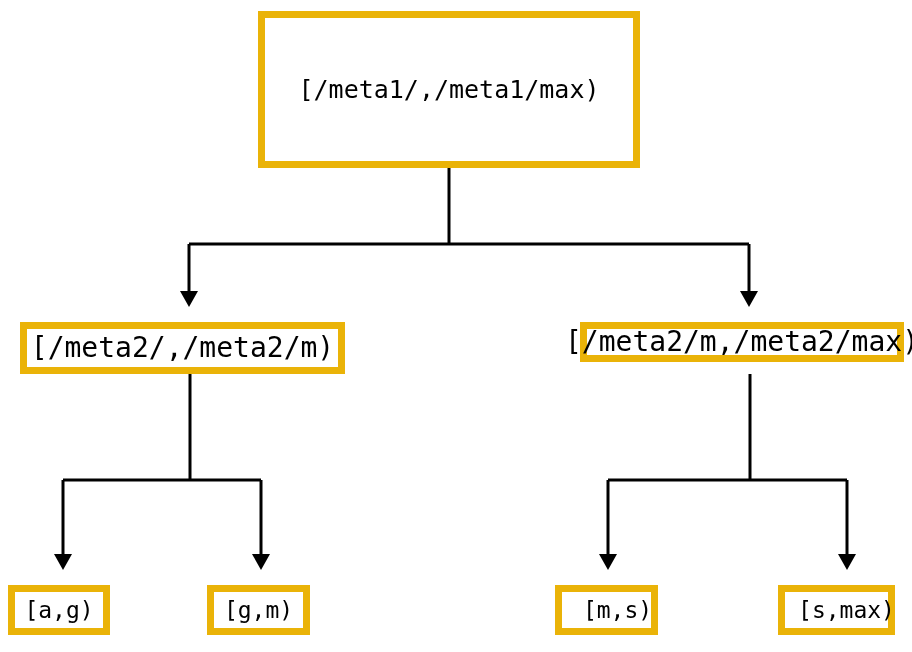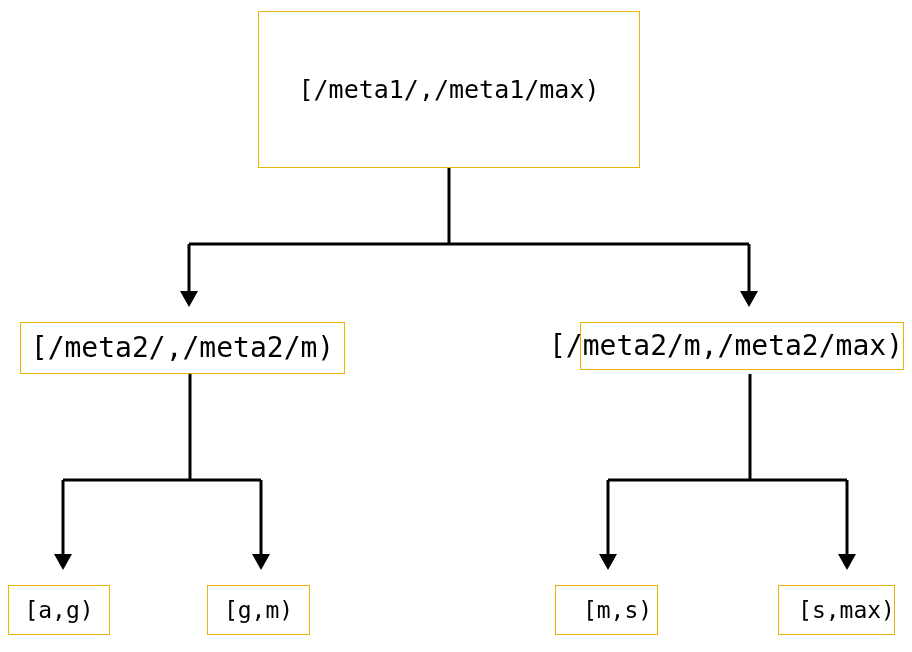--- a/index.html
+++ b/index.html
@@ -22,21 +22,21 @@
     position: absolute;
     left: 0;
     top: 0;
     width: 912px;
     height: 652px;
     pointer-events: none;
   }
   .node-box {
     position: absolute;
     box-sizing: border-box;
-    border: 1px solid #eab308;
+    border: 7px solid #eab308;
     background: #ffffff;
     display: flex;
     align-items: center;
     justify-content: center;
     color: #000000;
     white-space: pre;
     letter-spacing: 0px;
   }
   .node-label {
     display: block;
@@ -103,21 +103,21 @@
   </svg>
 
   <div class="node-box level-root" style="left:258px; top:11px; width:382px; height:157px;">
     <span class="node-label">[/meta1/,/meta1/max)</span>
   </div>
 
   <div class="node-box level-mid" style="left:20px; top:322px; width:325px; height:52px;">
     <span class="node-label">[/meta2/,/meta2/m)</span>
   </div>
 
-  <div class="node-box level-mid" style="left:580px; top:322px; width:324px; height:48px;justify-content:flex-end;">
+  <div class="node-box level-mid" style="left:580px; top:322px; width:324px; height:40px;">
     <span class="node-label">[/meta2/m,/meta2/max)</span>
   </div>
 
   <div class="node-box level-leaf" style="left:207px; top:585px; width:103px; height:50px;">
     <span class="node-label">[g,m)</span>
   </div>
 
   <div class="node-box level-leaf" style="left:8px; top:585px; width:102px; height:50px;">
     <span class="node-label">[a,g)</span>
   </div>

